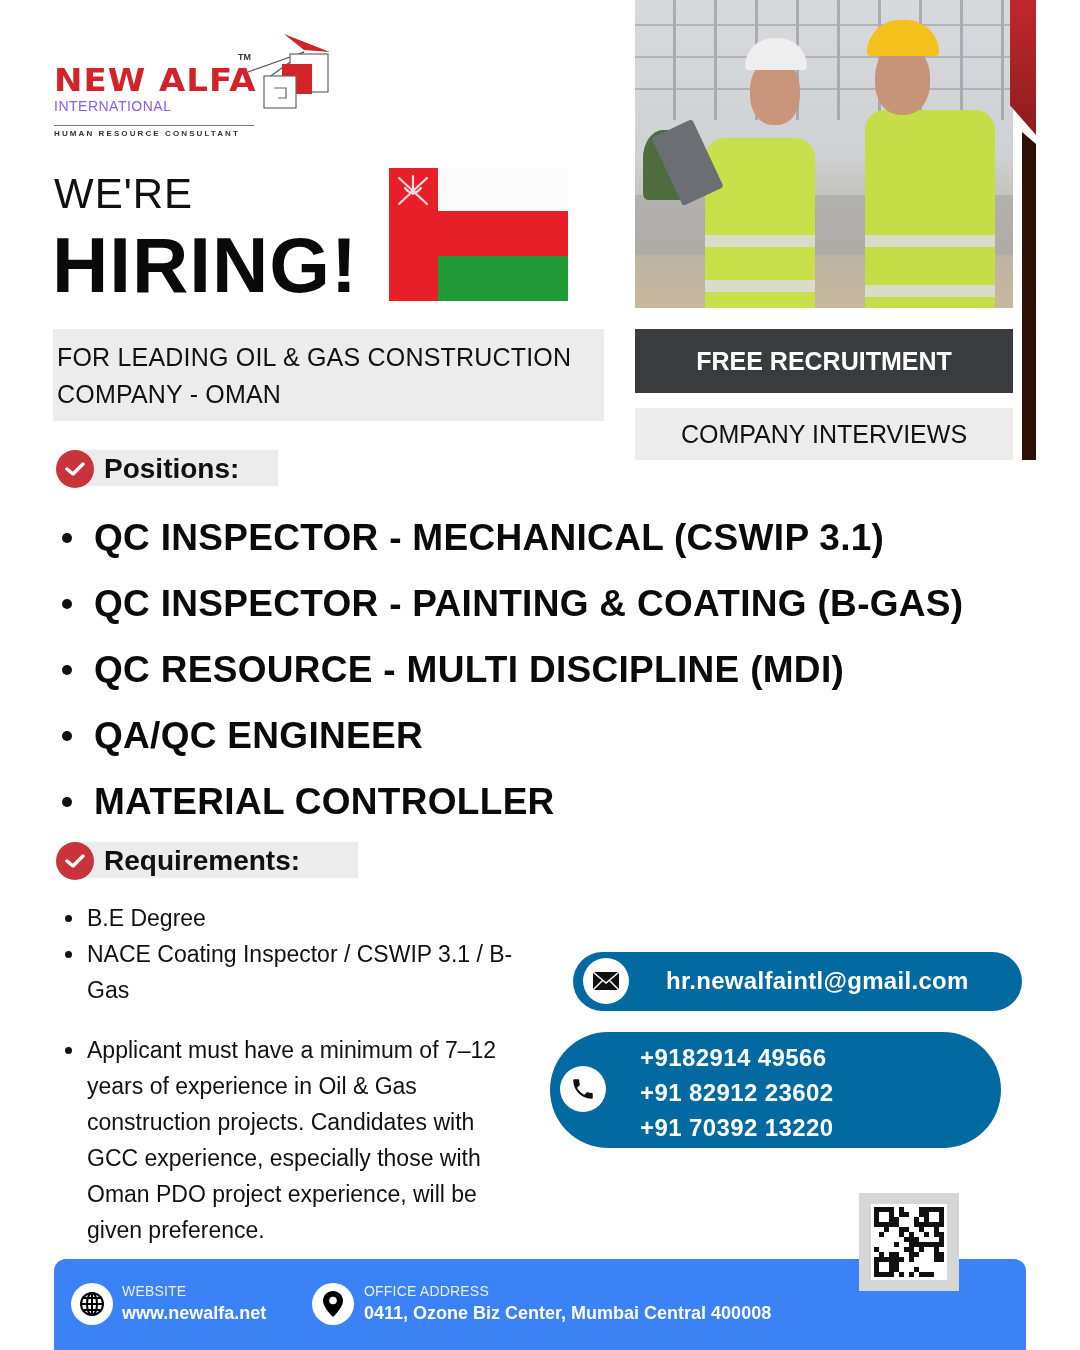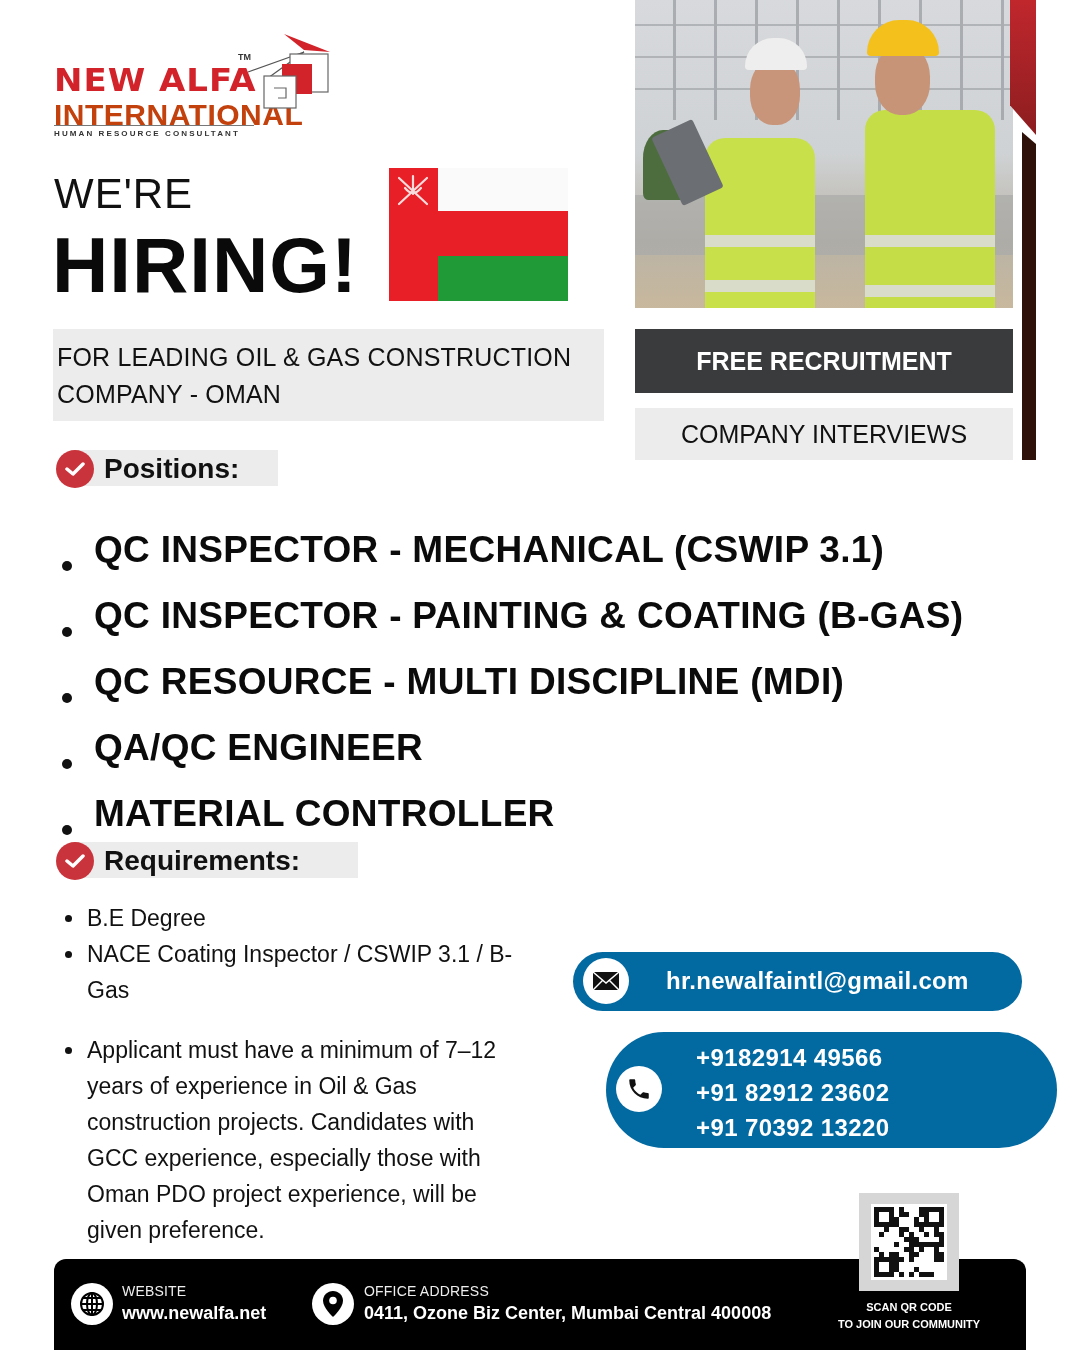--- a/index.html
+++ b/index.html
@@ -3,21 +3,21 @@
 <meta charset="utf-8">
 <style>
   * { box-sizing: border-box; margin: 0; padding: 0; }
   html, body { width: 1080px; height: 1350px; background: #ffffff; overflow: hidden; }
   body { position: relative; font-family: "Liberation Sans", sans-serif; color: #111; }
 
   
   .logo { position: absolute; left: 52px; top: 30px; width: 290px; height: 115px; }
   .logo .brand { position: absolute; left: 2px; top: 30px; font-family: "DejaVu Sans", sans-serif; font-weight: 900; font-size: 34px; color: #d3232a; letter-spacing: 1px; transform: scaleY(0.95); }
   .logo .tm { position: absolute; left: 186px; top: 22px; font-size: 9px; font-weight: bold; color: #333; }
-  .logo .intl { position: absolute; left: 2px; top: 68px; font-size: 30px; color: #c2410c; letter-spacing: 0.5px; font-weight: bold; }
+  .logo .intl { position: absolute; left: 2px; top: 68px; font-size: 14px; color: #8b5cf6; letter-spacing: 0.5px; }
   .logo .line { position: absolute; left: 2px; top: 95px; width: 200px; height: 1px; background: #777; }
   .logo .tag { position: absolute; left: 2px; top: 99px; font-size: 8px; letter-spacing: 2.1px; color: #333; font-weight: bold; }
   .logo svg { position: absolute; left: 192px; top: 0; }
 
   
   .were { position: absolute; left: 54px; top: 170px; font-size: 42px; color: #111; letter-spacing: 1px; }
   .hiring { position: absolute; left: 52px; top: 220px; font-size: 78px; font-weight: bold; color: #0a0a0a; letter-spacing: 1px; }
 
   
   .flag { position: absolute; left: 389px; top: 168px; width: 179px; height: 133px; }
@@ -64,48 +64,48 @@
 
   
   .sect { position: absolute; left: 56px; height: 38px; display: flex; align-items: center; }
   .sect .bg { position: absolute; left: 20px; top: 0; height: 36px; background: #ececec; }
   .sect .check { position: relative; width: 38px; height: 38px; border-radius: 50%; background: #c9333b; z-index: 1;
     display: flex; align-items: center; justify-content: center; }
   .sect .label { position: relative; z-index: 1; margin-left: 10px; font-size: 28px; font-weight: bold; color: #111; }
 
   
   .positions { position: absolute; left: 62px; top: 505px; list-style: none; }
-  .positions li { display: flex; align-items: flex-end; height: 66px; font-size: 37px; font-weight: bold; color: #0b0b0b; letter-spacing: 0.3px; }
+  .positions li { display: flex; align-items: center; height: 66px; font-size: 37px; font-weight: bold; color: #0b0b0b; letter-spacing: 0.3px; }
   .positions li .dot { width: 10px; height: 10px; border-radius: 50%; background: #111; margin-right: 22px; flex-shrink: 0; }
 
   
   .reqs { position: absolute; left: 64px; top: 900px; width: 470px; list-style: none; }
   .reqs li { position: relative; padding-left: 23px; font-size: 23px; line-height: 36px; color: #111; }
   .reqs li::before { content: ""; position: absolute; left: 1px; top: 15px; width: 7px; height: 7px; border-radius: 50%; background: #111; }
 
   
   .pill { position: absolute; background: #0369a1; border-radius: 34px; color: #fff; font-weight: bold; }
   .pill .icon { position: absolute; left: 10px; width: 46px; height: 46px; border-radius: 50%; background: #fff;
     display: flex; align-items: center; justify-content: center; }
   .pill-email { left: 573px; top: 952px; width: 449px; height: 59px; }
   .pill-email .icon { top: 6px; }
   .pill-email .text { position: absolute; left: 93px; top: 15px; font-size: 24px; letter-spacing: 0.3px; }
-  .pill-phone { left: 606px; top: 1032px; width: 451px; height: 116px; border-radius: 58px; }
+  .pill-phone { left: 550px; top: 1032px; width: 451px; height: 116px; border-radius: 58px; }
   .pill-phone .icon { top: 34px; }
   .pill-phone .nums { position: absolute; left: 90px; top: 8px; }
   .pill-phone .nums span { display: block; font-size: 24px; line-height: 35px; letter-spacing: 0.4px; }
 
   
   .qr { position: absolute; left: 859px; top: 1193px; width: 100px; height: 98px; background: #d6d6d6; z-index: 2;
     display: flex; align-items: center; justify-content: center; }
   .qr-inner { width: 76px; height: 76px; background: #fff; padding: 3px; display: grid; grid-template-columns: repeat(14, 1fr); grid-template-rows: repeat(14, 1fr); }
   .qr-inner i { display: block; }
 
   
-  .footer { position: absolute; left: 54px; top: 1259px; width: 972px; height: 91px; background: #000000; border-radius: 12px 12px 0 0; color: #fff; }
+  .footer { position: absolute; left: 54px; top: 1259px; width: 972px; height: 91px; background: #3b82f6; border-radius: 12px 12px 0 0; color: #fff; }
   .footer .ficon { position: absolute; top: 24px; width: 42px; height: 42px; border-radius: 50%; background: #fff; display: flex; align-items: center; justify-content: center; }
   .footer .flabel { position: absolute; top: 24px; font-size: 14px; color: #eee; letter-spacing: 0.2px; }
   .footer .fval { position: absolute; top: 44px; font-size: 18px; font-weight: bold; color: #fff; }
   .footer .qrtxt { position: absolute; left: 760px; top: 40px; width: 190px; text-align: center; font-size: 11px; font-weight: bold; line-height: 17px; }
 </style>
 </head>
 <body>
 
 <div class="logo">
   <span class="brand">NEW ALFA</span>
@@ -462,17 +462,13 @@
 
   <div class="ficon" style="left:258px;">
     <svg width="22" height="28" viewBox="0 0 22 28">
         <path d="M11 1C5.5 1 1 5.4 1 10.8 1 18 11 27 11 27s10-9 10-16.2C21 5.4 16.5 1 11 1z" fill="#000"></path>
         <circle cx="11" cy="10.5" r="3.8" fill="#fff"></circle>
       </svg>
   </div>
   <span class="flabel" style="left:310px;text-align:center;">OFFICE ADDRESS</span>
   <span class="fval" style="left:310px;">0411, Ozone Biz Center, Mumbai Central 400008</span>
 
-  <div class="qrtxt">
-    <div>SCAN QR CODE</div>
-    <div>TO JOIN OUR COMMUNITY</div>
-  </div>
 </div>
 
 </body></html>

